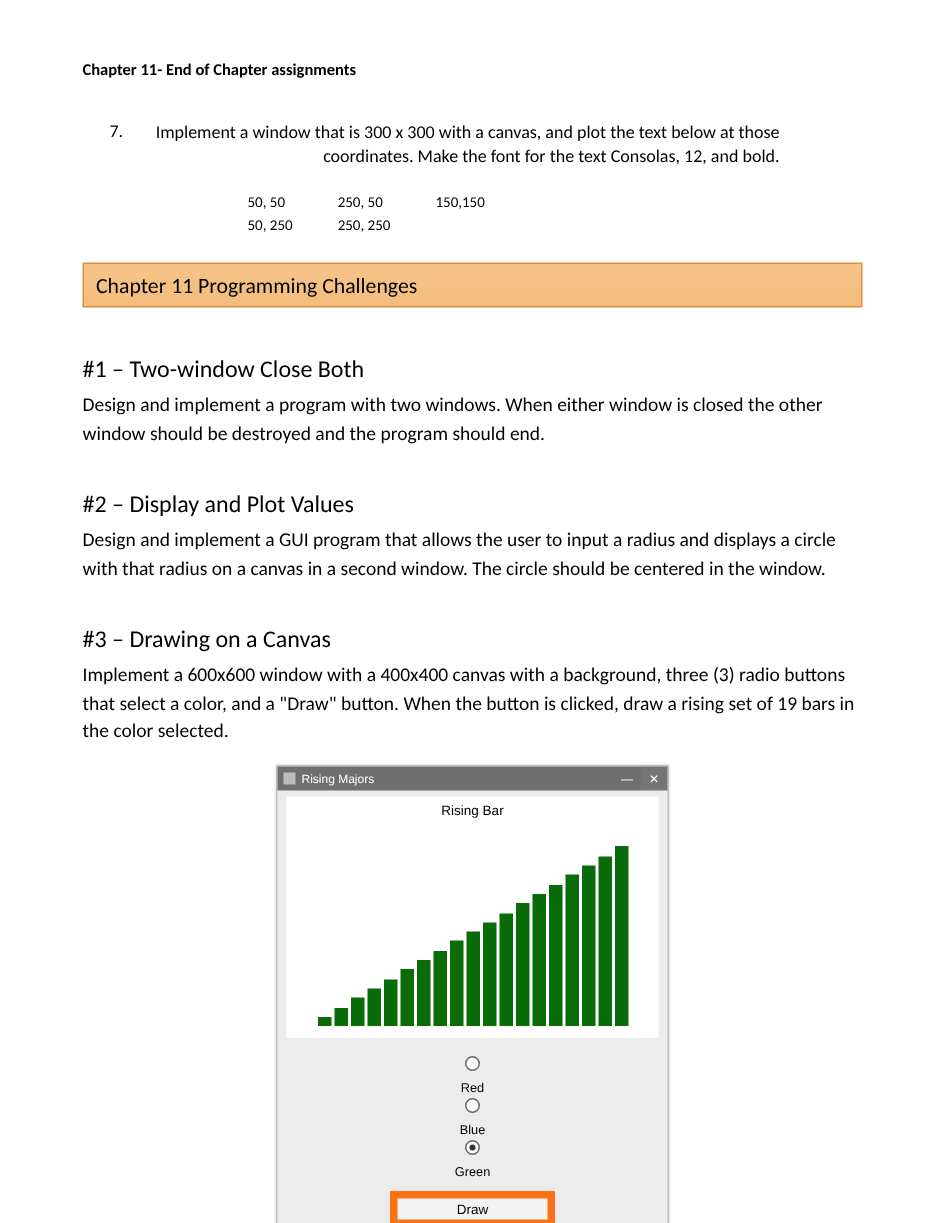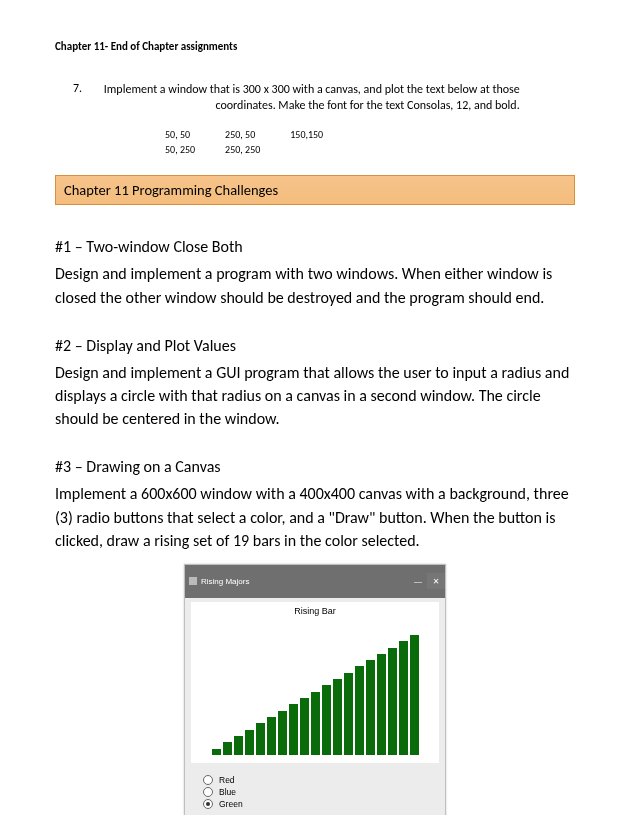--- a/index.html
+++ b/index.html
@@ -49,40 +49,40 @@
     padding: 5px 8px;
     font-size: 14.5px;
     margin: 0 0 32px 0;
   }
   .challenge-title {
     font-size: 16px;
     font-weight: normal;
     margin: 27px 0 6px 0;
   }
   .challenge-body {
-    font-size: 16px;
+    font-size: 13px;
     line-height: 1.45;
     margin-bottom: 12px;
   }
   
   .guiwin {
     width: 260px;
     margin: 8px auto 0 auto;
     background: #ececec;
     border: 1px solid #bfbfbf;
     box-shadow: 0 0 2px rgba(0,0,0,.2);
     font-family: "Segoe UI", Arial, sans-serif;
   }
   .titlebar {
     display: flex;
     align-items: center;
     background: #6f6f6f;
     color: #fff;
     font-size: 8px;
-    height: 33px;
+    height: 16px;
     padding: 0 0 0 4px;
   }
   .tb-icon {
     width: 8px; height: 8px; background: #bbb; margin-right: 4px;
   }
   .tb-title { flex: 1; }
   .tb-btn {
     width: 18px; height: 16px;
     display: flex; align-items: center; justify-content: center;
     font-size: 8px; color: #fff;
@@ -110,20 +110,21 @@
     width: 9px;
     background: #0a6b0a;
   }
   .controls {
     padding: 6px 18px 10px 18px;
     font-size: 8.5px;
   }
   .radio-row {
     display: flex; align-items: center; gap: 6px;
     margin: 2px 0;
+    flex-direction: column;
   }
   .radio-dot {
     width: 8px; height: 8px; border: 1px solid #666; border-radius: 50%;
     display: inline-flex; align-items: center; justify-content: center;
     background: #fff;
   }
   .radio-dot.sel::after {
     content: ""; width: 4px; height: 4px; background: #333; border-radius: 50%;
   }
   .draw-btn {

